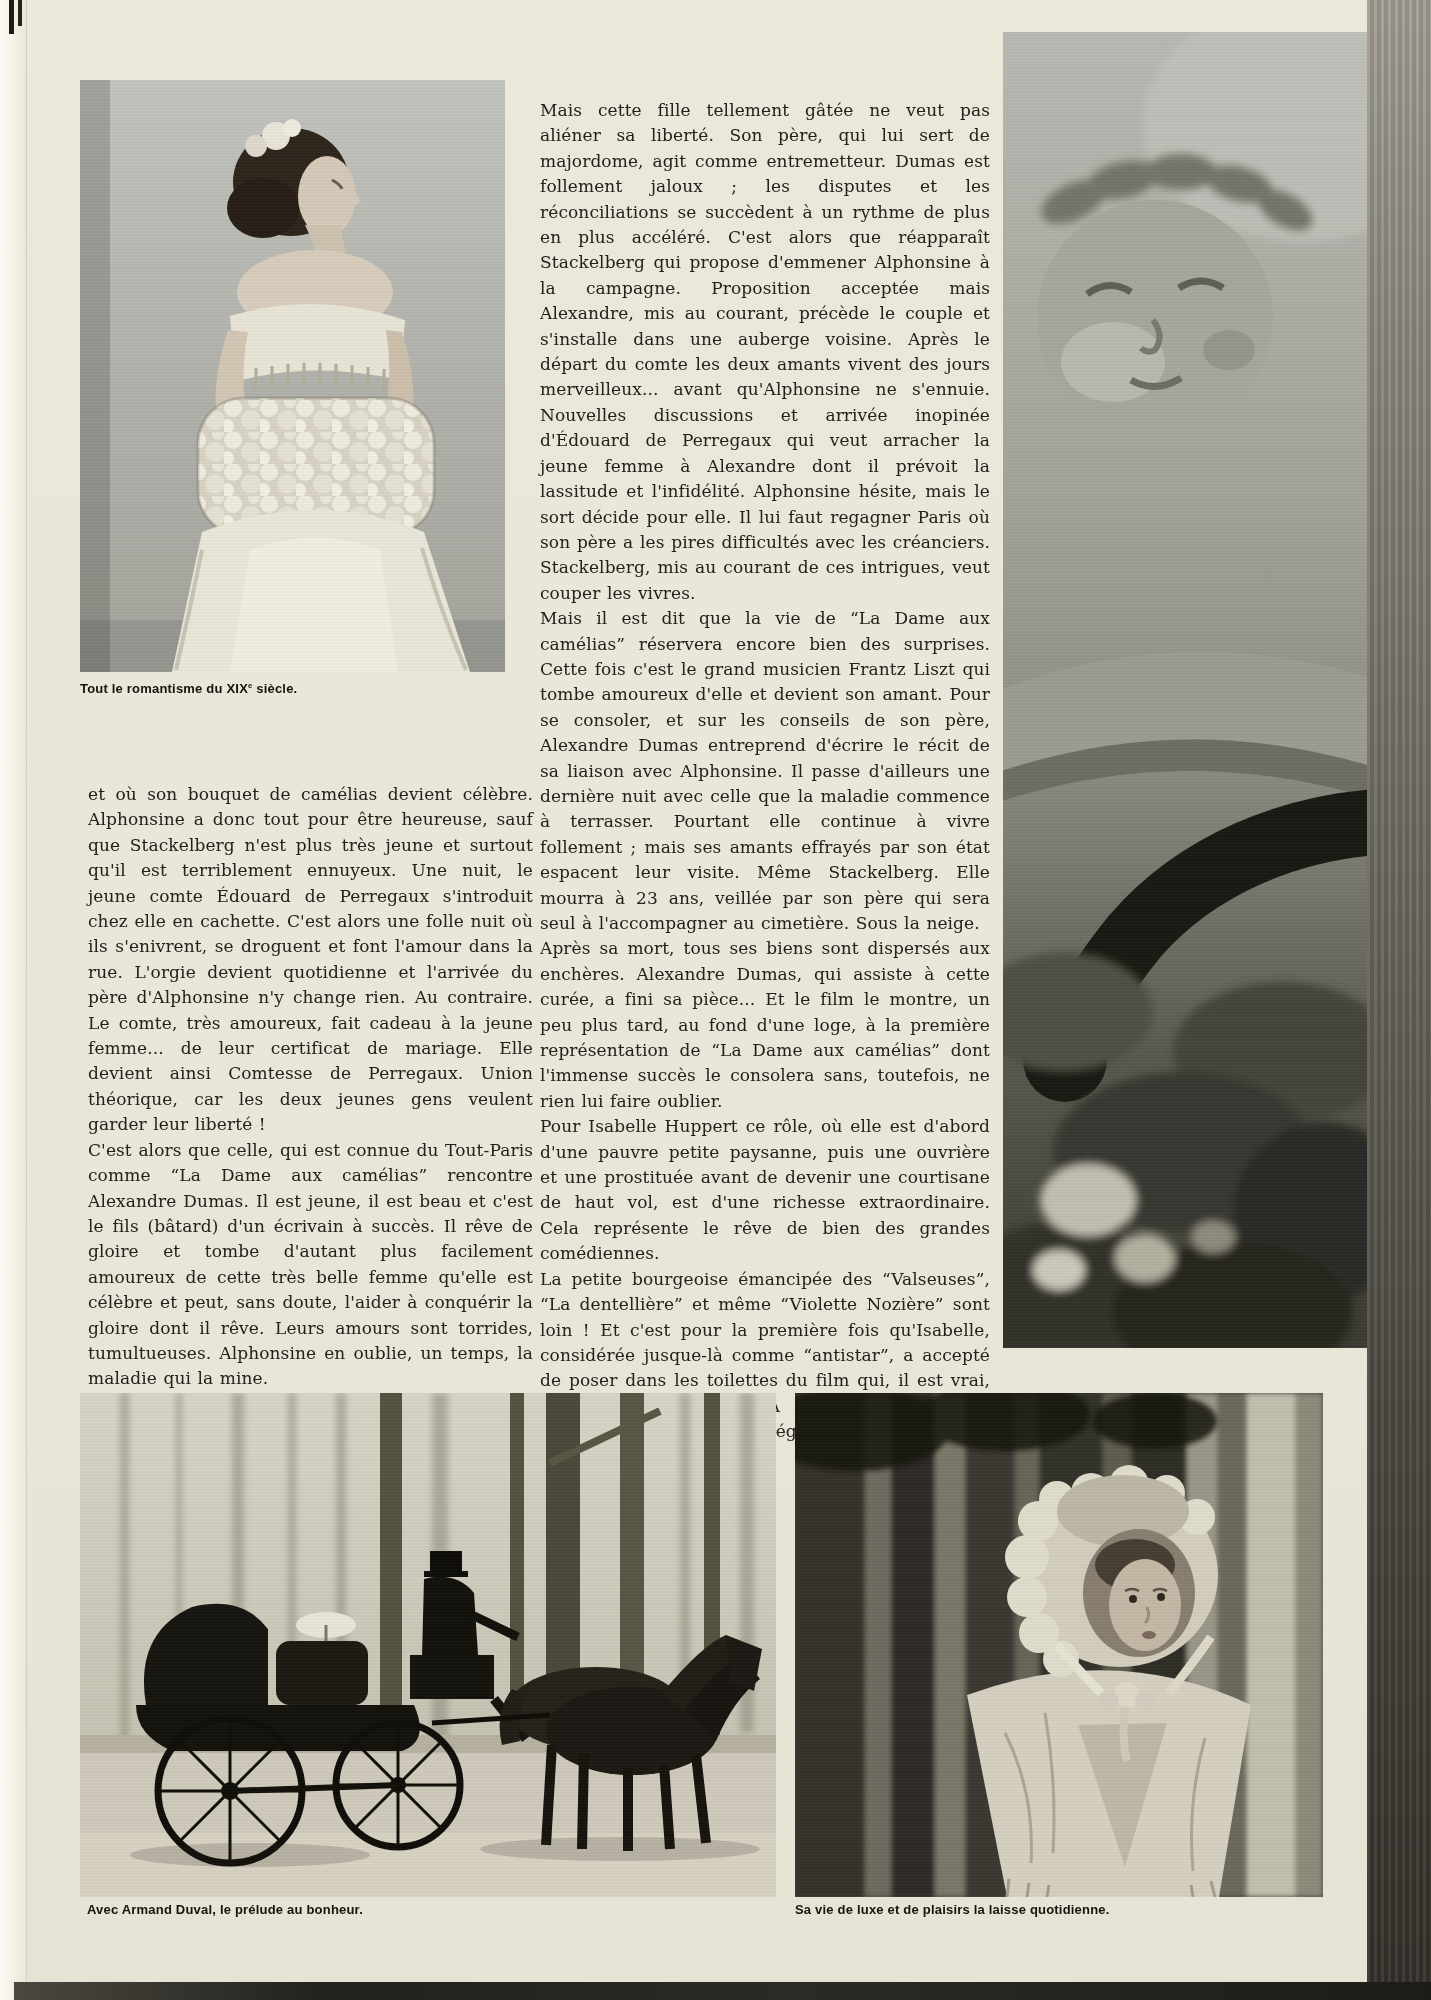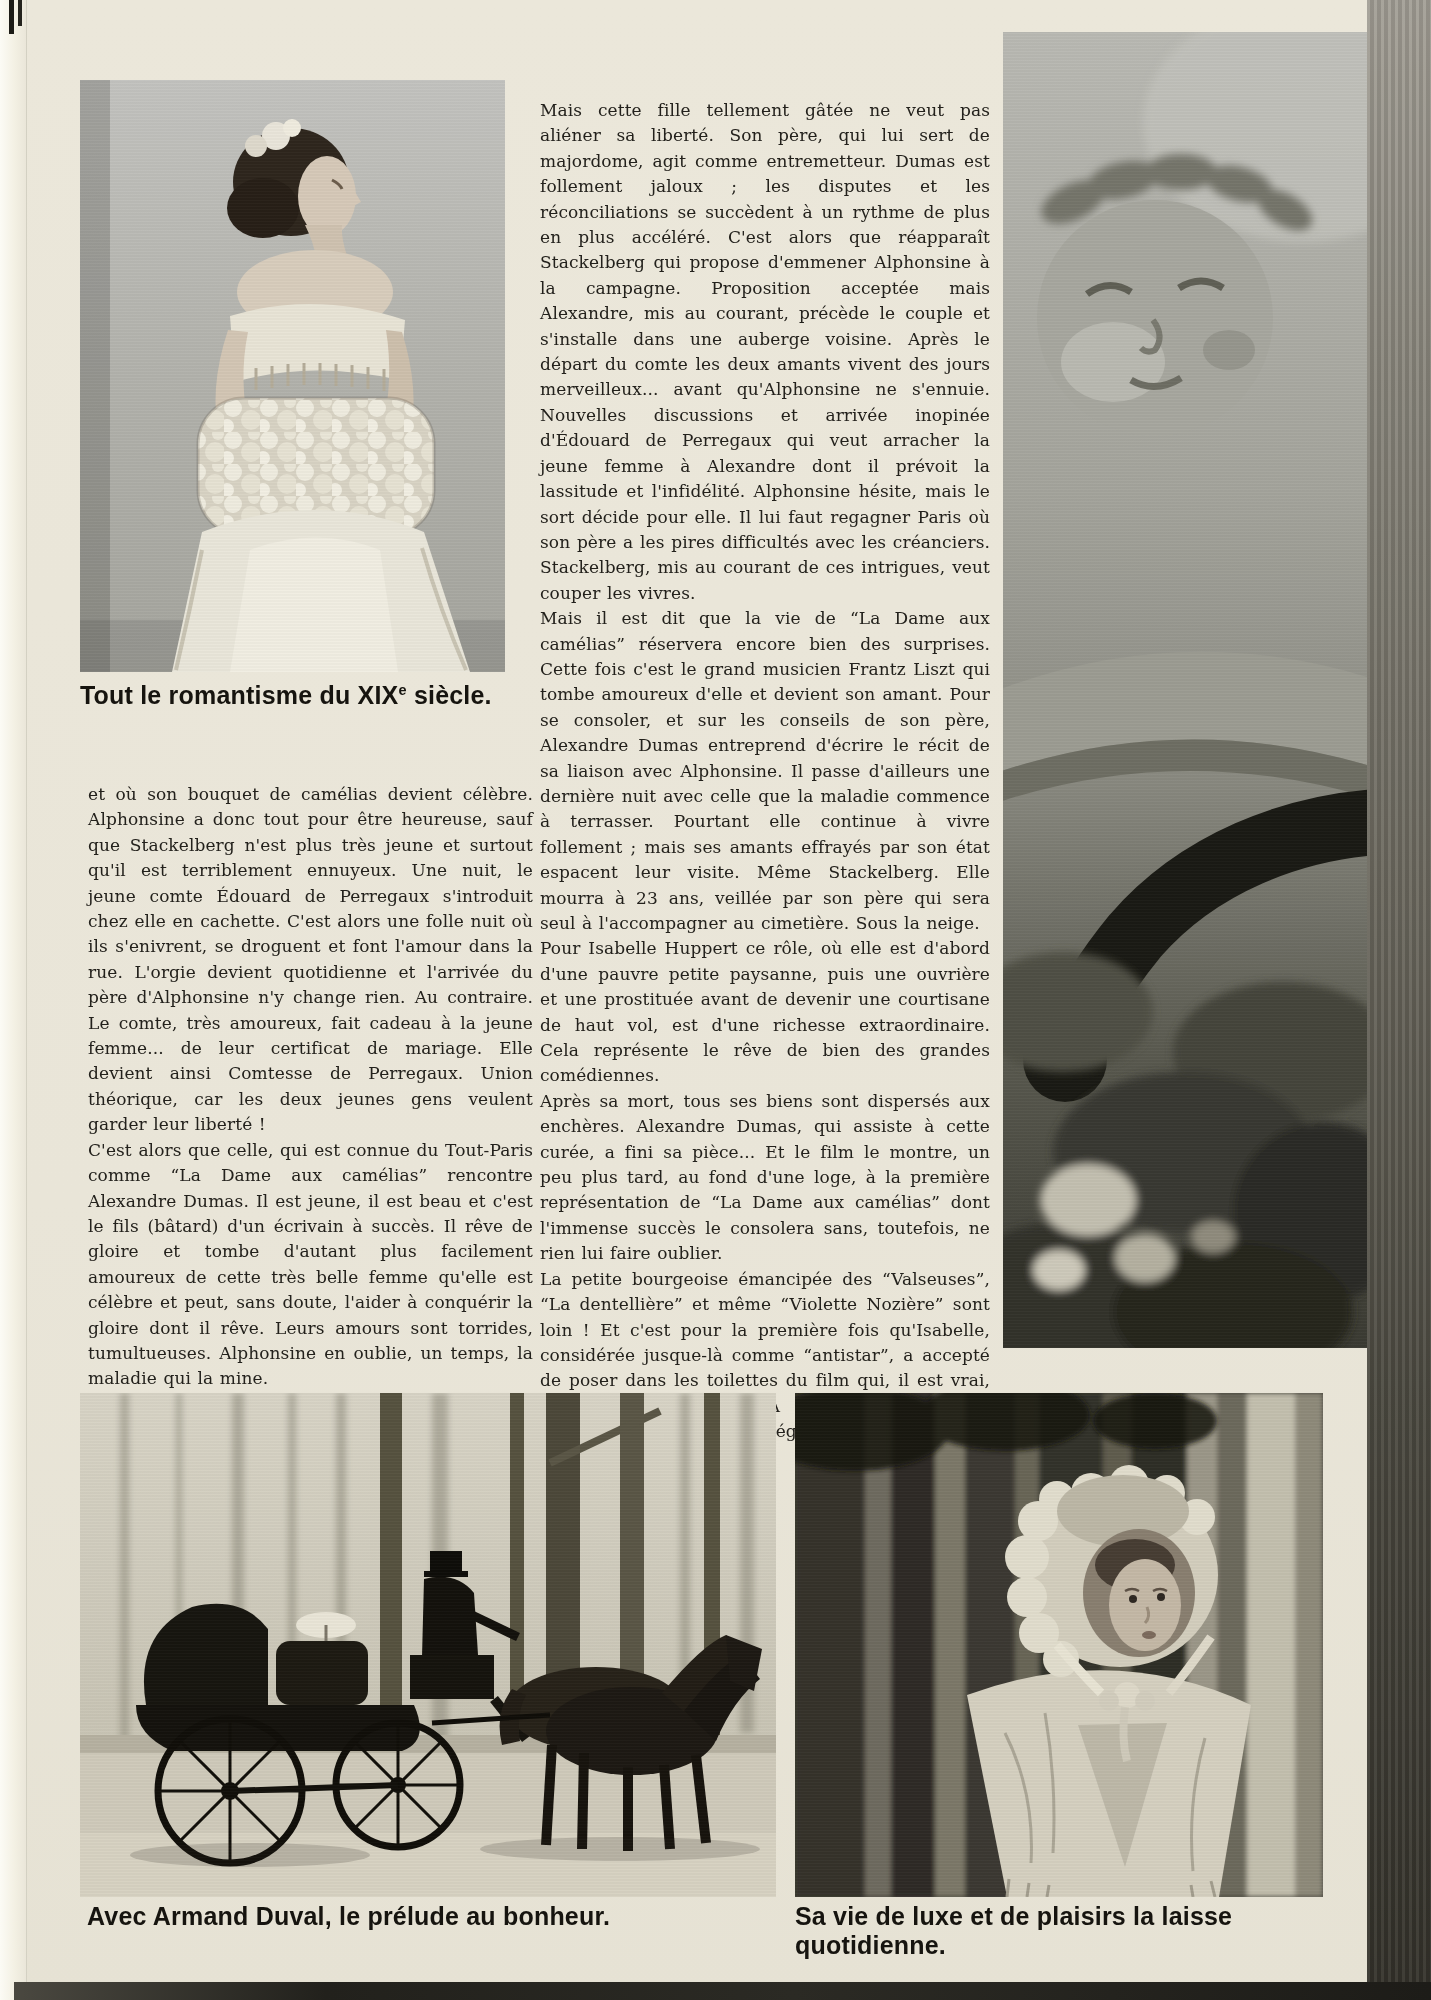--- a/index.html
+++ b/index.html
@@ -23,21 +23,21 @@
   .edge-bottom{left:14px;top:1982px;width:1417px;height:18px;
     background:linear-gradient(90deg,#4a4840 0%,#22211c 22%,#2b2a24 55%,#1d1c18 100%);}
   
   .col{ text-align:justify;font-size:17px;line-height:25.4px;letter-spacing:.1px;word-spacing:1px;margin-top:36px;}
   .col p{margin:0;}
   .col-left{left:88px;top:746px;width:445px;height:622px;}
   .col-right{left:540px;top:62px;width:450px;height:1316px;}
   .byline{font-family:"Liberation Sans","DejaVu Sans",sans-serif;font-weight:bold;font-size:16.5px;letter-spacing:.3px;}
   
   .caption{font-family:"Liberation Sans","DejaVu Sans",sans-serif;font-weight:bold;
-    font-size:25px;color:#16140f;letter-spacing:.2px;}
+    font-size:13px;color:#16140f;letter-spacing:.2px;}
   .cap-portrait{left:80px;top:681px;width:430px;}
   .cap-carriage{left:80px;top:1902px;width:690px;margin-left:7px;}
   .cap-bonnet{left:795px;top:1902px;width:560px;}
   sup{font-size:.58em;vertical-align:super;}
   
   figure{margin:0;padding:0;}
   .photo{overflow:hidden;}
   .photo svg{display:block;}
   .photo::after{content:"";position:absolute;inset:0;pointer-events:none;
     background:repeating-linear-gradient(0deg,rgba(255,255,255,.025) 0 1px,rgba(0,0,0,.025) 1px 3px);}
@@ -120,22 +120,22 @@
 <div class="abs caption cap-portrait"><span>Tout le romantisme du XIX</span><sup>e</sup><span> siècle.</span></div>
 
 <div class="abs col col-left">
   <p>et où son bouquet de camélias devient célèbre. Alphonsine a donc tout pour être heureuse, sauf que Stackelberg n'est plus très jeune et surtout qu'il est terriblement ennuyeux. Une nuit, le jeune comte Édouard de Perregaux s'introduit chez elle en cachette. C'est alors une folle nuit où ils s'enivrent, se droguent et font l'amour dans la rue. L'orgie devient quotidienne et l'arrivée du père d'Alphonsine n'y change rien. Au contraire. Le comte, très amoureux, fait cadeau à la jeune femme... de leur certificat de mariage. Elle devient ainsi Comtesse de Perregaux. Union théorique, car les deux jeunes gens veulent garder leur liberté !</p>
   <p>C'est alors que celle, qui est connue du Tout-Paris comme “La Dame aux camélias” rencontre Alexandre Dumas. Il est jeune, il est beau et c'est le fils (bâtard) d'un écrivain à succès. Il rêve de gloire et tombe d'autant plus facilement amoureux de cette très belle femme qu'elle est célèbre et peut, sans doute, l'aider à conquérir la gloire dont il rêve. Leurs amours sont torrides, tumultueuses. Alphonsine en oublie, un temps, la maladie qui la mine.</p>
 </div>
 
 <div class="abs col col-right">
   <p>Mais cette fille tellement gâtée ne veut pas aliéner sa liberté. Son père, qui lui sert de majordome, agit comme entremetteur. Dumas est follement jaloux ; les disputes et les réconciliations se succèdent à un rythme de plus en plus accéléré. C'est alors que réapparaît Stackelberg qui propose d'emmener Alphonsine à la campagne. Proposition acceptée mais Alexandre, mis au courant, précède le couple et s'installe dans une auberge voisine. Après le départ du comte les deux amants vivent des jours merveilleux... avant qu'Alphonsine ne s'ennuie. Nouvelles discussions et arrivée inopinée d'Édouard de Perregaux qui veut arracher la jeune femme à Alexandre dont il prévoit la lassitude et l'infidélité. Alphonsine hésite, mais le sort décide pour elle. Il lui faut regagner Paris où son père a les pires difficultés avec les créanciers. Stackelberg, mis au courant de ces intrigues, veut couper les vivres.</p>
   <p>Mais il est dit que la vie de “La Dame aux camélias” réservera encore bien des surprises. Cette fois c'est le grand musicien Frantz Liszt qui tombe amoureux d'elle et devient son amant. Pour se consoler, et sur les conseils de son père, Alexandre Dumas entreprend d'écrire le récit de sa liaison avec Alphonsine. Il passe d'ailleurs une dernière nuit avec celle que la maladie commence à terrasser. Pourtant elle continue à vivre follement ; mais ses amants effrayés par son état espacent leur visite. Même Stackelberg. Elle mourra à 23 ans, veillée par son père qui sera seul à l'accompagner au cimetière. Sous la neige.</p>
+  <p>Après sa mort, tous ses biens sont dispersés aux enchères. Alexandre Dumas, qui assiste à cette curée, a fini sa pièce... Et le film le montre, un peu plus tard, au fond d'une loge, à la première représentation de “La Dame aux camélias” dont l'immense succès le consolera sans, toutefois, ne rien lui faire oublier.</p>
   <p>Pour Isabelle Huppert ce rôle, où elle est d'abord d'une pauvre petite paysanne, puis une ouvrière et une prostituée avant de devenir une courtisane de haut vol, est d'une richesse extraordinaire. Cela représente le rêve de bien des grandes comédiennes.</p>
-  <p>Après sa mort, tous ses biens sont dispersés aux enchères. Alexandre Dumas, qui assiste à cette curée, a fini sa pièce... Et le film le montre, un peu plus tard, au fond d'une loge, à la première représentation de “La Dame aux camélias” dont l'immense succès le consolera sans, toutefois, ne rien lui faire oublier.</p>
   <p><span>La petite bourgeoise émancipée des “Valseuses”, “La dentellière” et même “Violette Nozière” sont loin ! Et c'est pour la première fois qu'Isabelle, considérée jusque-là comme “antistar”, a accepté de poser dans les toilettes du film qui, il est vrai, sont de toute beauté. A son tour Isabelle la romantique entre dans la légende. </span><span class="byline">Guy La Brêche.</span></p>
 </div>
 
 <figure class="abs photo ph-statue">
   <svg width="364" height="1316" viewBox="0 0 364 1316">
     <defs>
       <linearGradient id="sg1" x1="0" y1="0" x2="0" y2="1">
         <stop offset="0" stop-color="#b9b9b3"></stop>
           <stop offset=".35" stop-color="#a4a49c"></stop>
         <stop offset=".55" stop-color="#8d8d84"></stop>

